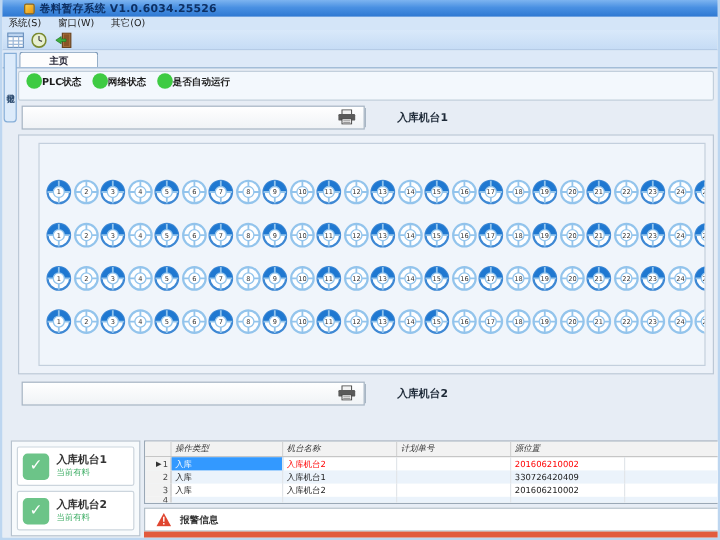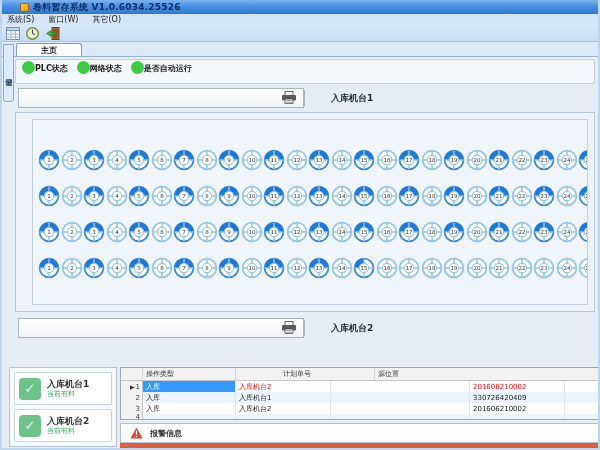--- a/index.html
+++ b/index.html
@@ -66,23 +66,23 @@
     display:flex; align-items:center; justify-content:center; margin-right:6px; }
   .card-texts { display:flex; flex-direction:column; }
   .card-title { font-size:9px; font-weight:bold; color:#333; line-height:11px; white-space:nowrap; }
   .card-sub { font-size:7px; color:#3fae66; line-height:8px; white-space:nowrap; }
 
   
   .task-table { position:absolute; left:118px; top:367px; width:480px; height:53px; background:#fff; border:1px solid #9aa8b6; overflow:hidden; }
   .t-row { display:flex; width:100%; height:11px; align-items:stretch; }
   .t-head { height:13px; background:#f2f2f2; border-bottom:1px solid #c6c6c6; }
   .t-cell { font-size:7px; color:#222; padding:1px 3px; overflow:hidden; white-space:nowrap; border-right:1px solid #e2e6ea; display:flex; align-items:center; }
-  .t-head .t-cell { color:#333; border-right:1px solid #d4d4d4; }
+  .t-head .t-cell { color:#333; border-right:1px solid #d4d4d4;font-style:italic; }
   .c0 { width:22px; justify-content:flex-end; padding-right:2px; background:#f2f2f2; border-right:1px solid #c6c6c6; color:#444; }
-  .c1 { width:93px; } .c2 { width:95px; } .c3 { width:95px;margin-left:44px; } .c4 { width:95px; } .c5 { flex:1; border-right:none; }
+  .c1 { width:93px; } .c2 { width:95px; } .c3 { width:95px; } .c4 { width:95px; } .c5 { flex:1; border-right:none; }
   .t-row.tint { background:#ebf3fb; }
   .t-cell.sel { background:#3399ff; color:#ffffff; }
   .t-cell.red { color:#ff0000; }
   .row-arrow { font-size:6px; color:#333; margin-right:1px; }
   .t-row.partial { height:5px; overflow:hidden; }
 
   
   .alarm-panel { position:absolute; left:118px; top:423px; width:480px; height:20px; background:#fff; border:1px solid #b2bec8;
     display:flex; align-items:center; padding-left:9px; }
   .alarm-label { font-size:8px; font-weight:bold; color:#333; margin-left:7px; }
@@ -960,20 +960,21 @@
           <div class="card-title">入库机台2</div>
           <div class="card-sub">当前有料</div>
         </div>
       </div>
     </div>
 
   <div class="task-table">
       <div class="t-row t-head">
         <div class="t-cell c0"></div>
         <div class="t-cell c1">操作类型</div>
+        <div class="t-cell c2">机台名称</div>
         <div class="t-cell c3">计划单号</div>
         <div class="t-cell c5">源位置</div>
       </div>
       <div class="t-row">
         <div class="t-cell c0"><span class="row-arrow">▶</span>1</div>
         <div class="t-cell c1 sel">入库</div>
         <div class="t-cell c2 red">入库机台2</div>
         <div class="t-cell c3"></div>
         <div class="t-cell c4 red">201606210002</div>
         <div class="t-cell c5"></div>

